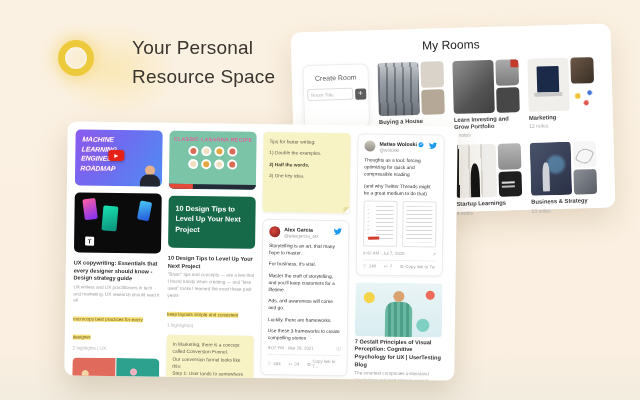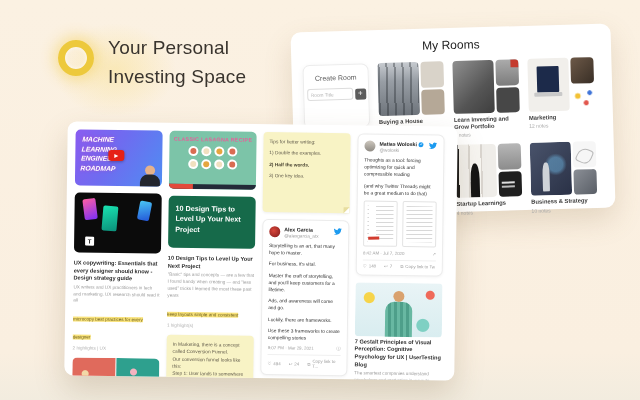--- a/index.html
+++ b/index.html
@@ -8,21 +8,21 @@
     font-family:"Liberation Sans",sans-serif;
     background:linear-gradient(180deg,#fbf1e2 0%,#faefe0 88%,#f2ecdf 100%);
   }
   
   .glow{position:absolute;left:30px;top:5px;width:170px;height:130px;z-index:0;
     background:radial-gradient(closest-side,rgba(247,213,86,.30),transparent 72%);}
   .brand{position:absolute;left:58px;top:33px;display:flex;gap:14px;z-index:1;}
   .ring{width:22px;height:22px;margin-top:7px;border-radius:50%;
     border:7px solid #edc93c;
     box-shadow:0 0 14px 4px rgba(243,205,70,.45), inset 0 0 4px rgba(255,255,255,.8);}
-  .headline{font-size:19px;color:#39342e;line-height:1.55;letter-spacing:.2px;}
+  .headline{font-size:19px;color:#39342e;line-height:1.55;letter-spacing:.2px;margin-left:24px;}
   
   .rooms{position:absolute;left:293px;top:28px;width:320px;height:184px;background:#fff;
     border-radius:10px;transform:rotate(-1.6deg);z-index:1;box-sizing:border-box;
     box-shadow:0 12px 28px rgba(140,110,70,.20);}
   .rooms-title{text-align:center;font-size:12px;color:#222;margin-top:10px;}
   .rooms-grid{display:grid;grid-template-columns:repeat(4,66px);gap:7px 9px;padding:9px 11px 0 11px;}
   .create-room{border:1px solid #ececec;border-radius:7px;height:53px;box-shadow:0 2px 6px rgba(0,0,0,.06);
     display:flex;flex-direction:column;align-items:center;padding-top:9px;box-sizing:content-box;}
   .create-label{font-size:7px;color:#5a5a5a;}
   .create-row{display:flex;align-items:center;margin-top:7px;gap:2px;}
@@ -147,21 +147,21 @@
 </style>
 </head>
 <body>
 
 <div class="glow"></div>
 
 <div class="brand">
   <div class="ring"></div>
   <div class="headline">
     <div>Your Personal</div>
-    <div>Investing Space</div>
+    <div>Resource Space</div>
   </div>
 </div>
 
 <div class="rooms">
   <div class="rooms-title">My Rooms</div>
   <div class="rooms-grid">
 
     <div class="create-room">
       <div class="create-label">Create Room</div>
       <div class="create-row">

